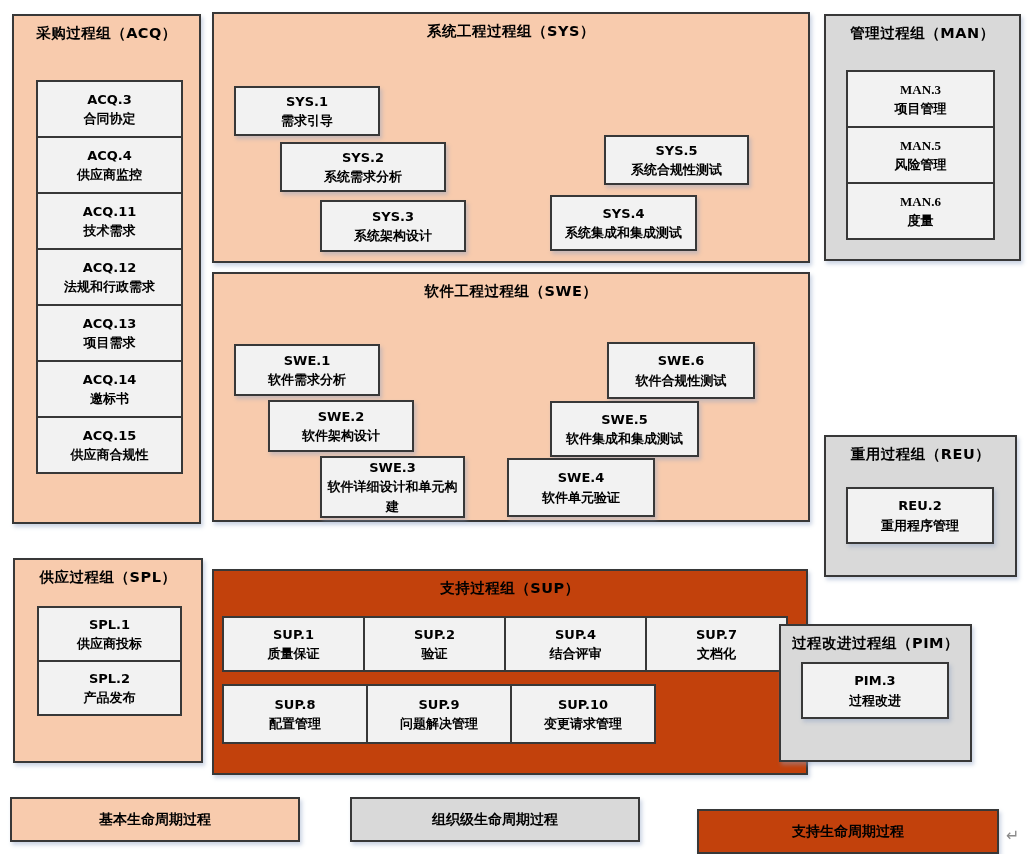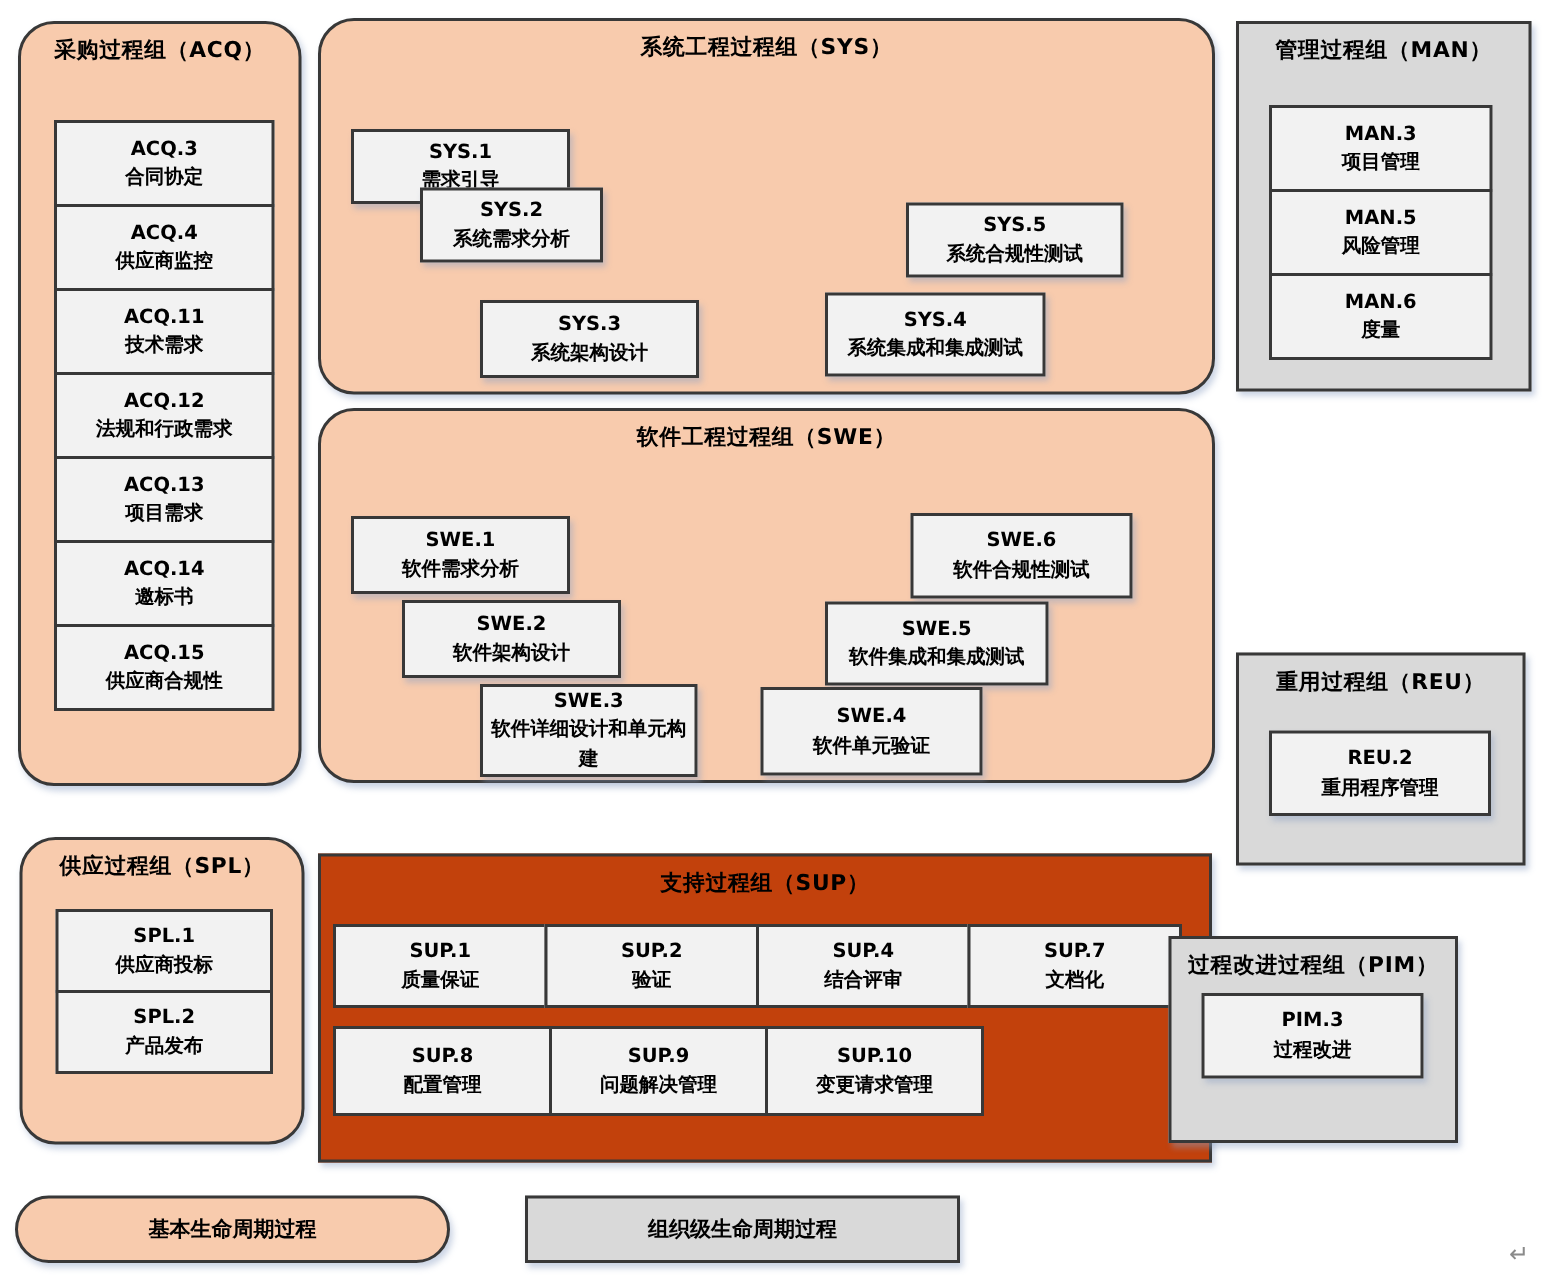--- a/index.html
+++ b/index.html
@@ -9,21 +9,21 @@
     font-weight:bold;
     color:#000;
   }
   .canvas { position:relative; width:1031px; height:854px; background:#fff; overflow:hidden; }
 
   .group {
     position:absolute;
     border:2px solid #383838;
     box-shadow:2px 3px 4px rgba(140,160,195,.45);
   }
-  .peach { background:#F8CBAD;border-radius:24px; }
+  .peach { background:#F8CBAD; }
   .gray  { background:#D9D9D9; }
   .green { background:#c2410c;margin-top:12px; }
 
   .group-title {
     text-align:center;
     font-size:14.5px;
     padding-top:8px;
     letter-spacing:.5px;
     white-space:nowrap;
   }
@@ -38,21 +38,21 @@
     text-align:center;
     font-size:13px;
     line-height:1.5;
     padding:0 2px;
   }
   .abs { position:absolute; box-shadow:2px 3px 4px rgba(140,160,195,.45); }
 
   .stack { position:absolute; }
   .stack .pbox + .pbox { margin-top:-2px; }
   .acq-stack .pbox { width:147px; height:58px; }
-  .man-stack .pbox { width:149px; height:58px; }
+  .man-stack .pbox { width:149px; height:58px;font-family:Liberation Serif, serif; }
   .spl-stack .pbox { width:145px; height:56px; }
 
   .hrow { position:absolute; display:flex; }
   .hrow .pbox + .pbox { margin-left:-2px; }
   .sup-row1 .pbox { width:143px; height:56px; }
   .sup-row2 .pbox { width:146px; height:60px; }
 
   .legend-box {
     position:absolute;
     border:2px solid #383838;
@@ -108,21 +108,21 @@
       </div>
     </div>
   </section>
 
   <section class="group peach" style="left:212px;top:12px;width:598px;height:251px">
     <div class="group-title">系统工程过程组（SYS）</div>
     <div class="pbox abs" style="left:20px;top:72px;width:146px;height:50px">
       <div>SYS.1</div>
       <div>需求引导</div>
     </div>
-    <div class="pbox abs" style="left:66px;top:111px;width:122px;height:50px">
+    <div class="pbox abs" style="left:66px;top:128px;width:166px;height:50px">
       <div>SYS.2</div>
       <div>系统需求分析</div>
     </div>
     <div class="pbox abs" style="left:106px;top:186px;width:146px;height:52px">
       <div>SYS.3</div>
       <div>系统架构设计</div>
     </div>
     <div class="pbox abs" style="left:390px;top:121px;width:145px;height:50px">
       <div>SYS.5</div>
       <div>系统合规性测试</div>
@@ -244,16 +244,19 @@
       <div>过程改进</div>
     </div>
   </section>
 
   <div class="legend-box peach" style="left:10px;top:797px;width:290px;height:45px">
     <span>基本生命周期过程</span>
   </div>
   <div class="legend-box gray" style="left:350px;top:797px;width:290px;height:45px">
     <span>组织级生命周期过程</span>
   </div>
+  <div class="legend-box green" style="left:697px;top:797px;width:302px;height:45px">
+    <span>支持生命周期过程</span>
+  </div>
 
   <span class="return-mark">↵</span>
 
 </div>
 
 </body></html>

